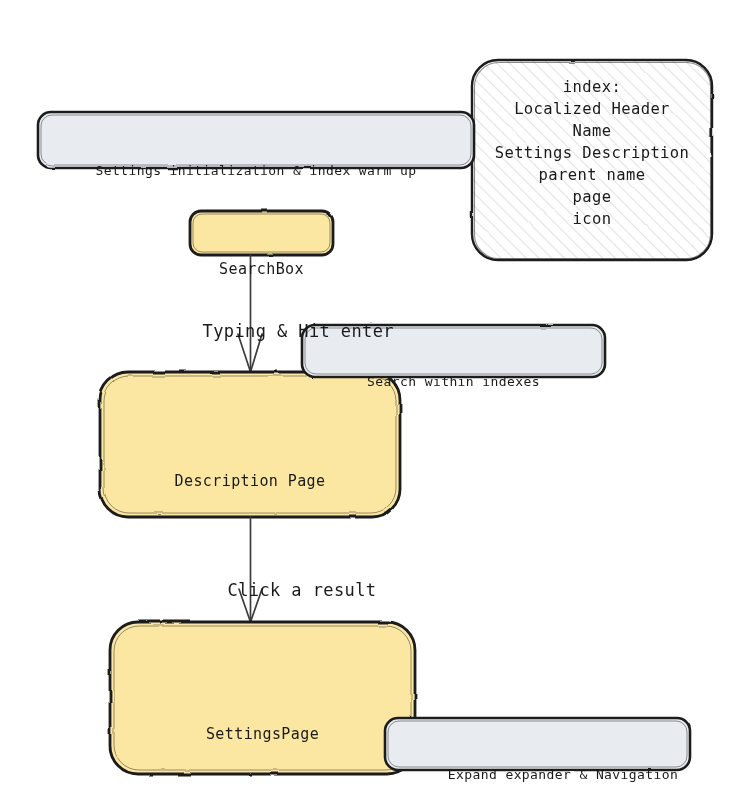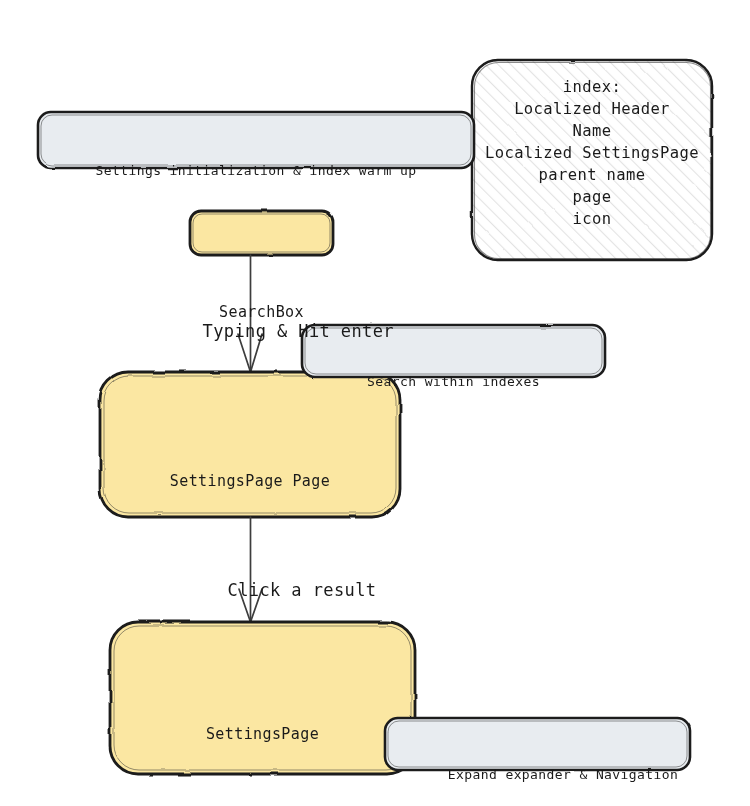--- a/index.html
+++ b/index.html
@@ -142,45 +142,45 @@
   <div class="note-label" style="left:38px; top:112px; width:436px; height:56px;">
     <div class="centerbox" style="width:100%;height:100%;">
       <span>Settings initialization &amp; index warm up</span>
     </div>
   </div>
 
   <div class="hatchbox-text">
     <div class="hatch-line" style="position:relative; left:0; top:0; width:100%;">index:</div>
     <div class="hatch-line" style="position:relative; left:0; top:0; width:100%; margin-top:4px;">Localized Header</div>
     <div class="hatch-line" style="position:relative; left:0; top:0; width:100%; margin-top:4px;">Name</div>
-    <div class="hatch-line" style="position:relative; left:0; top:0; width:100%; margin-top:4px;">Localized SettingsPage</div>
+    <div class="hatch-line" style="position:relative; left:0; top:0; width:100%; margin-top:4px;">Settings Description</div>
     <div class="hatch-line" style="position:relative; left:0; top:0; width:100%; margin-top:4px;">parent name</div>
     <div class="hatch-line" style="position:relative; left:0; top:0; width:100%; margin-top:4px;">page</div>
     <div class="hatch-line" style="position:relative; left:0; top:0; width:100%; margin-top:4px;">icon</div>
   </div>
 
-  <div class="node-label" style="left:190px; top:211px; width:143px; height:44px;margin-top:43px;">
+  <div class="node-label" style="left:190px; top:211px; width:143px; height:44px;">
     <div class="centerbox" style="width:100%;height:100%;">
       <span>SearchBox</span>
     </div>
   </div>
 
   <div class="edge-label" style="left:160px; top:301px; width:210px; height:20px;">
     <span>Typing &amp; Hit enter</span>
   </div>
 
   <div class="note-label" style="left:302px; top:325px; width:303px; height:52px;">
     <div class="centerbox" style="width:100%;height:100%;">
       <span>Search within indexes</span>
     </div>
   </div>
 
   <div class="node-label" style="left:100px; top:372px; width:300px; height:145px;">
     <div class="centerbox" style="width:100%;height:100%;">
-      <span>SettingsPage Page</span>
+      <span>Description Page</span>
     </div>
   </div>
 
   <div class="edge-label" style="left:185px; top:560px; width:160px; height:20px;">
     <span>Click a result</span>
   </div>
 
   <div class="node-label" style="left:110px; top:622px; width:305px; height:152px;">
     <div class="centerbox" style="width:100%;height:100%;">
       <span>SettingsPage</span>

